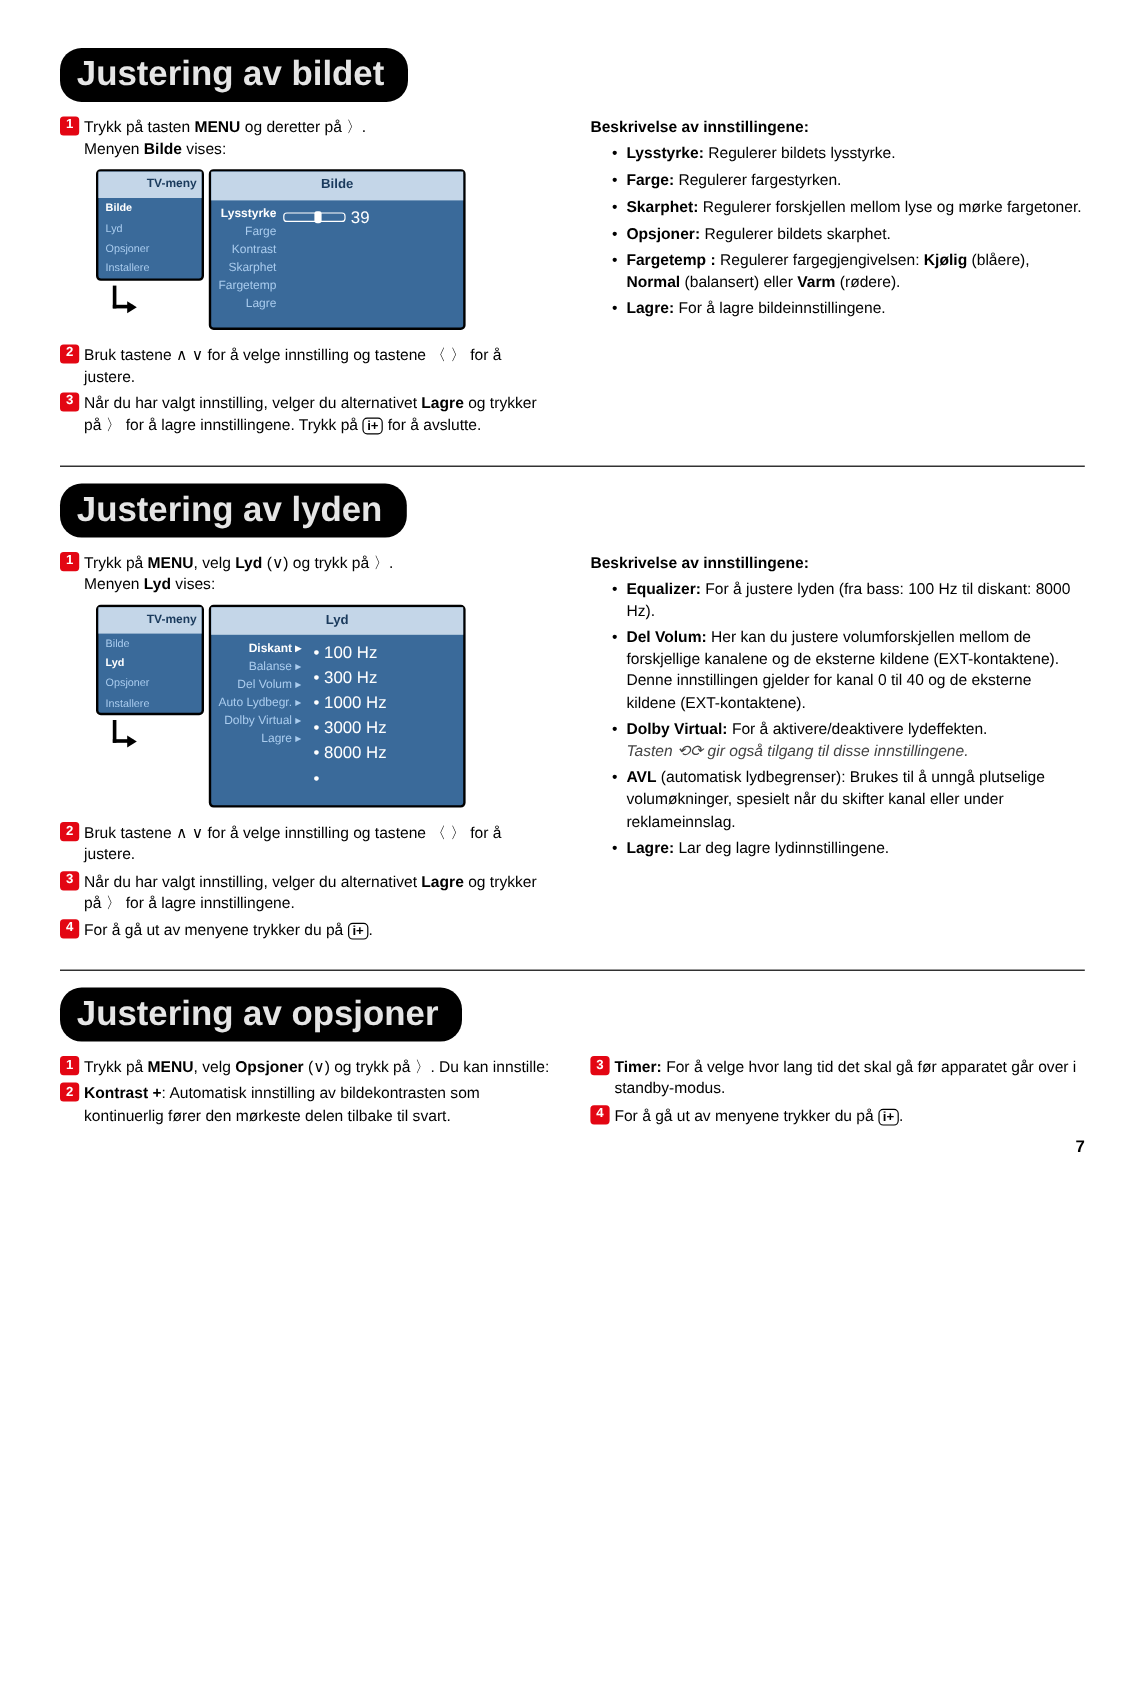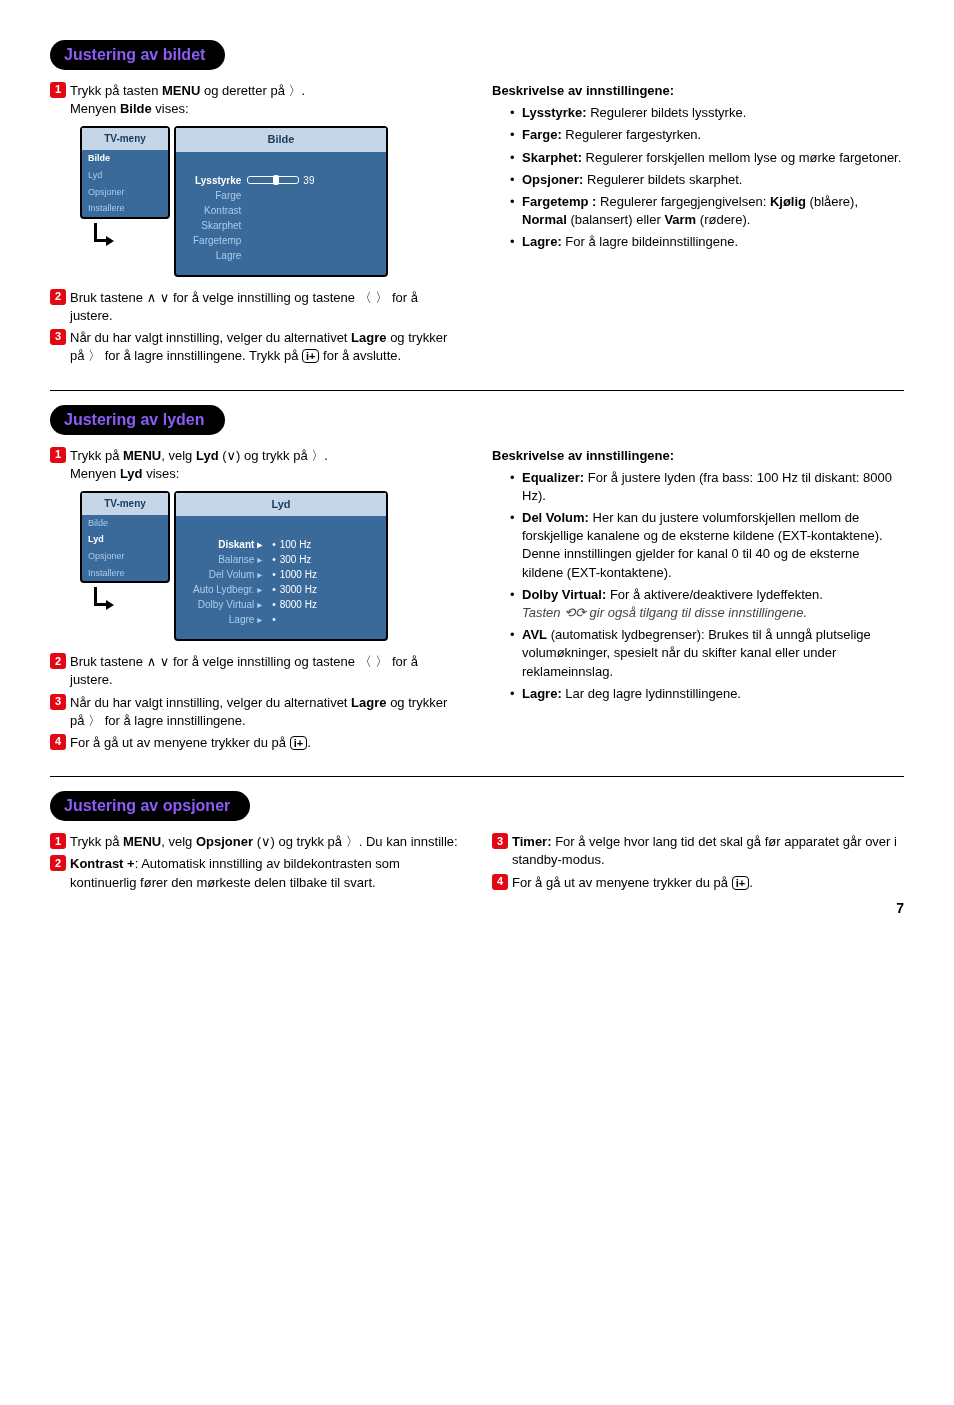--- a/index.html
+++ b/index.html
@@ -6,22 +6,22 @@
     margin: 0;
     padding: 40px 50px;
     font-family: "Helvetica Neue", Arial, sans-serif;
     color: #000;
     width: 854px;
     position: relative;
     background: #fff;
   }
   .section-header {
     background: #000;
-    color: #8b5cf6;
-    font-size: 16px;
+    color: #e5e5e5;
+    font-size: 29px;
     font-weight: bold;
     padding: 6px 20px 6px 14px;
     border-radius: 18px;
     display: inline-block;
     margin-bottom: 12px;
   }
   .columns {
     display: flex;
     gap: 30px;
   }
@@ -56,21 +56,21 @@
     border: 2px solid #000;
     border-radius: 4px;
     color: #fff;
     padding: 0;
     margin-right: 4px;
   }
   .tv-left-title {
     background: #c4d6e8;
     color: #1a3a5c;
     font-weight: bold;
-    text-align: center;
+    text-align: right;
     padding: 4px;
     font-size: 10px;
   }
   .tv-left-item {
     padding: 2px 6px;
     font-size: 9px;
     color: #aaccee;
   }
   .tv-left-item.active {
     color: #fff;
@@ -86,34 +86,33 @@
   .tv-right-title {
     background: #c4d6e8;
     color: #1a3a5c;
     font-weight: bold;
     text-align: center;
     padding: 4px;
     font-size: 11px;
   }
   .tv-right-content {
     display: flex;
-    padding: 21px 6px 12px 6px;
-    margin-left: 11px;
+    padding: 4px 6px 12px 6px;
   }
   .tv-labels {
     text-align: right;
     padding-right: 6px;
     color: #aaccee;
     font-size: 10px;
     line-height: 1.5;
   }
   .tv-labels .active { color: #fff; font-weight: bold; }
   .tv-values {
     color: #fff;
-    font-size: 10px;
+    font-size: 14px;
     line-height: 1.5;
   }
   .slider-row { display: flex; align-items: center; gap: 4px; }
   .slider-indicator {
     width: 50px;
     height: 6px;
     border: 1px solid #fff;
     border-radius: 3px;
     position: relative;
   }

